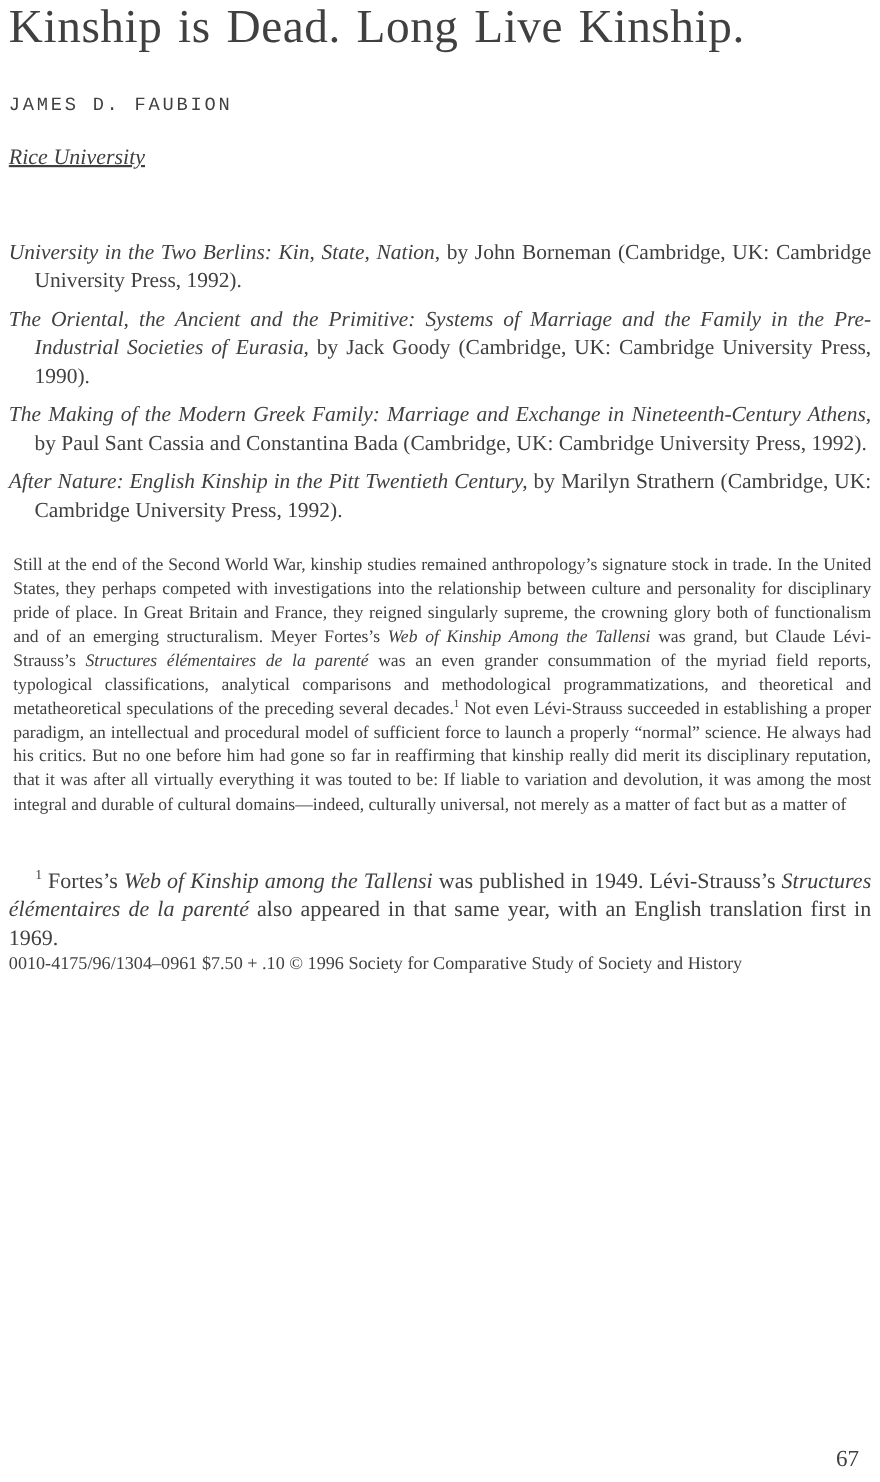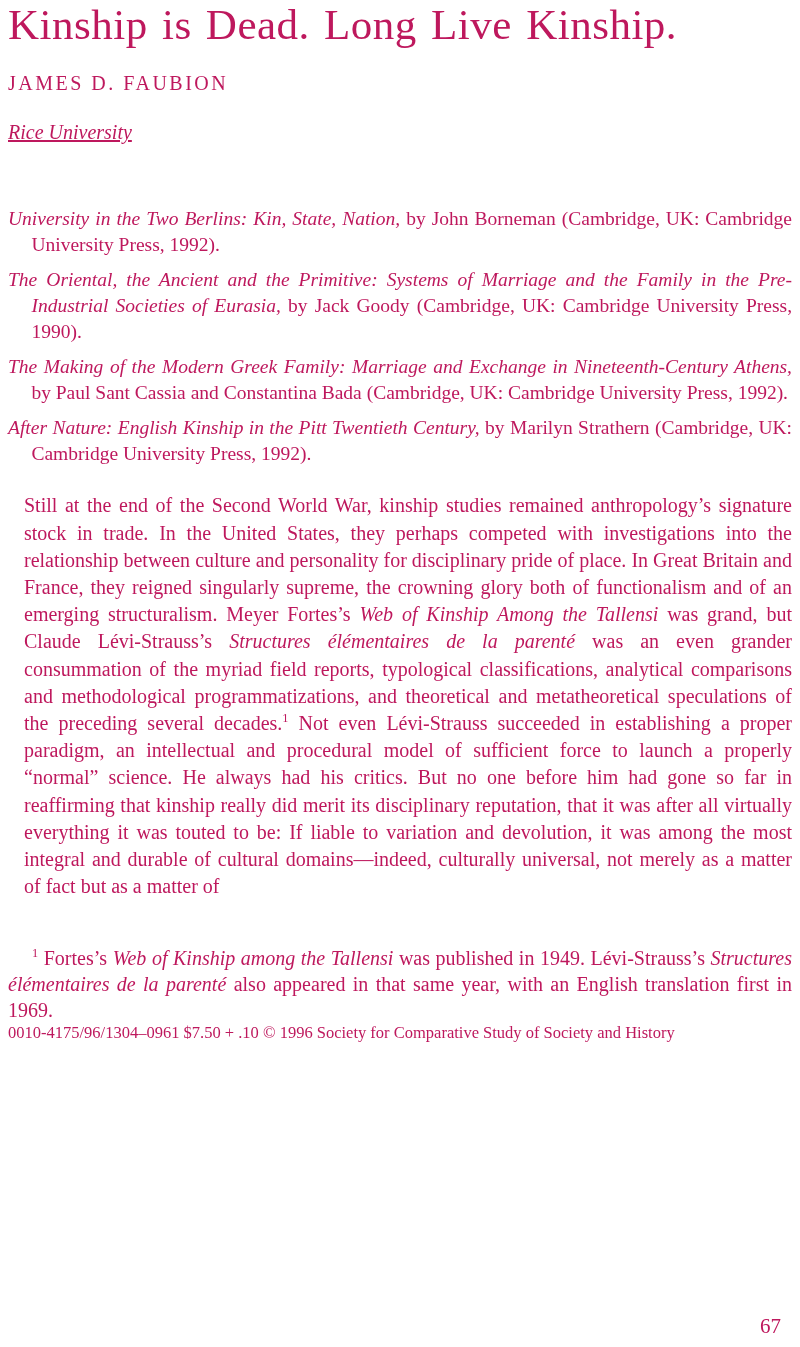--- a/index.html
+++ b/index.html
@@ -7,44 +7,45 @@
     padding: 0;
     background: #ffffff;
   }
   .page {
     position: relative;
     width: 800px;
     height: 1347px;
     box-sizing: border-box;
     padding: 2px 8px 0 8px;
     background: #ffffff;
-    color: #be185d;
+    color: #404040;
     font-family: "Liberation Serif", "DejaVu Serif", serif;
     overflow: hidden;
   }
   .title {
     font-size: 43px;
     line-height: 1.05;
     font-weight: normal;
     margin: 0;
     letter-spacing: 0.5px;
     word-spacing: 3px;
   }
   .subtitle {
     font-size: 42px;
     line-height: 1.05;
     font-weight: normal;
     font-style: italic;
     margin: 12px 0 0 0;
     letter-spacing: 0.5px;
   }
   .author {
-    margin-top: 25px;
-    font-size: 20px;
+    margin-top: 40px;
+    font-size: 17px;
     letter-spacing: 2.5px;
+    font-family: Liberation Mono, monospace;
   }
   .affiliation {
     margin-top: 26px;
     font-size: 20px;
     font-style: italic;
     text-decoration: underline;
   }
   .book-list {
     margin-top: 62px;
     font-size: 19.5px;
@@ -53,22 +54,22 @@
   .book-entry {
     text-align: justify;
     padding-left: 1.2em;
     text-indent: -1.2em;
     margin: 0 0 9px 0;
   }
   .it {
     font-style: italic;
   }
   .body-text {
-    margin: 26px 0 0 16px;
-    font-size: 20px;
+    margin: 26px 0 0 4px;
+    font-size: 16px;
     line-height: 1.36;
     text-align: justify;
   }
   .body-text sup, .footnote sup {
     font-size: 0.62em;
     vertical-align: super;
     line-height: 0;
   }
   .footnote {
     margin-top: 45px;

